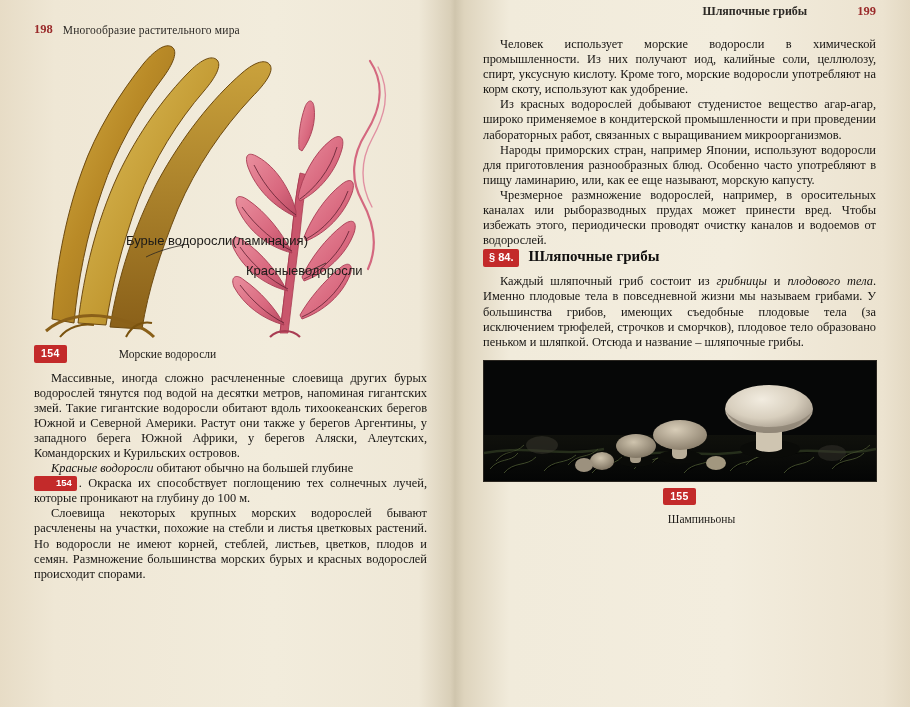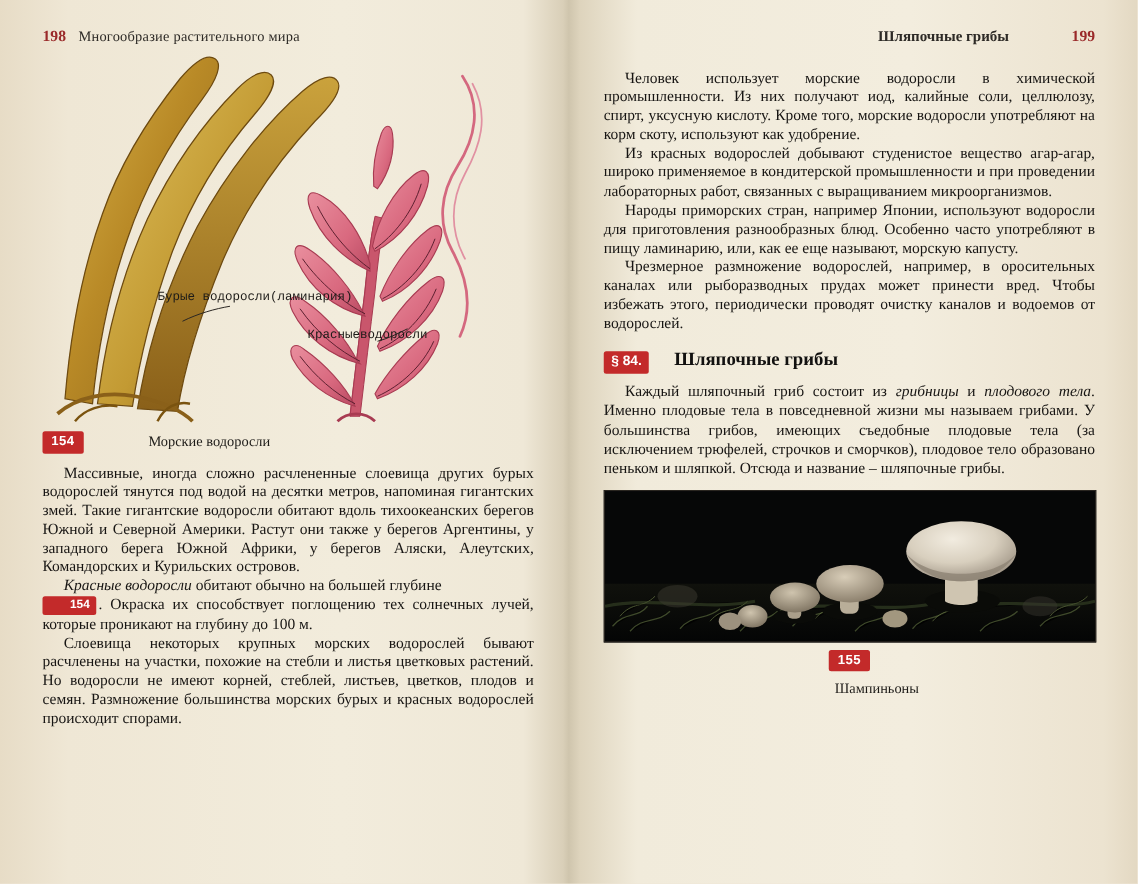--- a/index.html
+++ b/index.html
@@ -16,21 +16,21 @@
     background:
       linear-gradient(90deg,#e7dcc6 0%,#efe7d5 6%,#f2ecdc 30%,#efe8d7 46%,
                       #d9cfb8 49.5%,#cfc5ad 50%,#ded4bd 51%,#f1ebdb 56%,
                       #f3edde 80%,#ece3d0 97%,#e3d8c2 100%);
   }
   .page{
     position:absolute;top:0;bottom:0;
     box-sizing:border-box;
   }
   .page-left{left:0;width:455px;padding:22px 28px 18px 34px;}
-  .page-right{left:455px;width:455px;padding:22px 34px 18px 28px;}
+  .page-right{left:455px;width:455px;padding:4px 34px 18px 28px;}
 
   .running-head{
     display:flex;align-items:center;gap:10px;
     font-size:11.5px;color:#2d2a26;
     font-family:"Liberation Serif", serif;
     margin-bottom:4px;
   }
   .running-head.left .folio{font-weight:bold;font-size:12.5px;color:#3a3632;}
   .running-head.left .title{font-style:normal;letter-spacing:.2px;}
   .running-head.right{justify-content:flex-end;}
@@ -40,22 +40,22 @@
 
   
   .fig-weeds{
     position:relative;
     width:396px;height:300px;
     margin:2px 0 4px 0;
   }
   .fig-weeds svg{display:block;}
   .cap-in{
     position:absolute;
-    font-size:10px;line-height:1.25;color:#1d1b18;
-    font-family:Liberation Mono, monospace;
+    font-size:13px;line-height:1.25;color:#1d1b18;
+    font-family:Liberation Sans, sans-serif;
   }
   .cap-brown{left:92px;top:192px;}
   .cap-red{left:212px;top:222px;}
 
   .fig-caption{
     display:flex;align-items:center;gap:8px;
     margin:2px 0 8px 0;
   }
   .fignum{
     background:#c32a2a;color:#fff;font-weight:bold;
@@ -81,22 +81,22 @@
     background:#c32a2a;color:#fff;font-weight:bold;
     font-size:9.5px;line-height:1;
     padding:2px 5px 3px 5px;border-radius:2px;
     font-family:"Liberation Sans", sans-serif;
     vertical-align:1px;
     margin-right:2px;
   }
 
   
   .section-head{
-    display:flex;align-items:baseline;gap:20px;
-    margin:14px 0 7px 0;
+    display:flex;align-items:baseline;gap:9px;
+    margin:0 0 7px 0;
   }
   .section-num{
     background:#c32a2a;color:#fff;font-weight:bold;
     font-size:11px;line-height:1;
     padding:3px 6px 4px 6px;border-radius:2px;
     font-family:"Liberation Sans", sans-serif;
   }
   .section-title{font-size:15px;font-weight:bold;color:#121110;}
 
   

